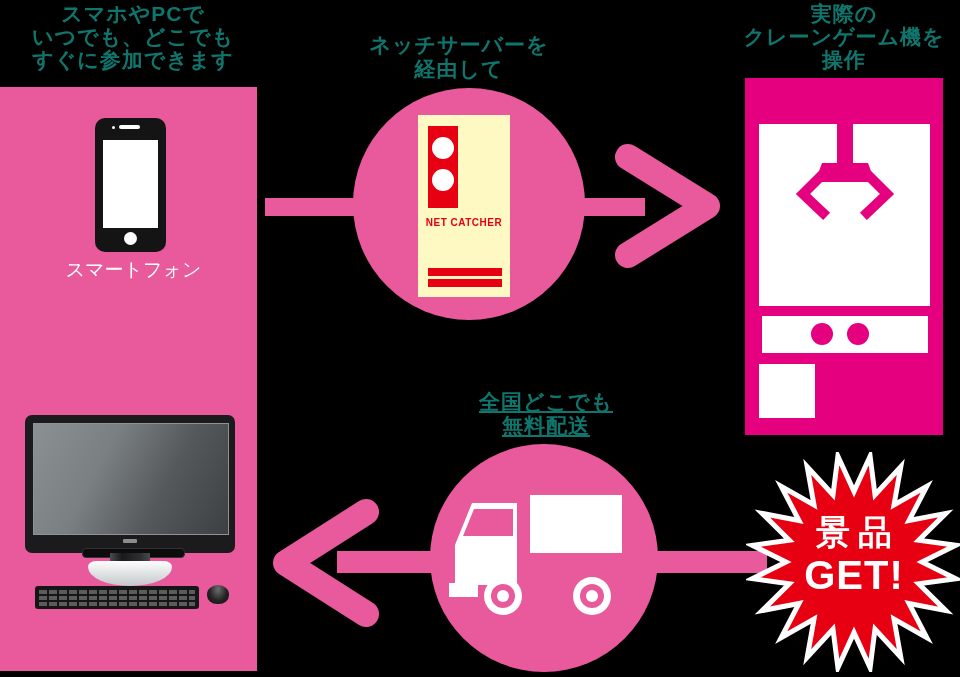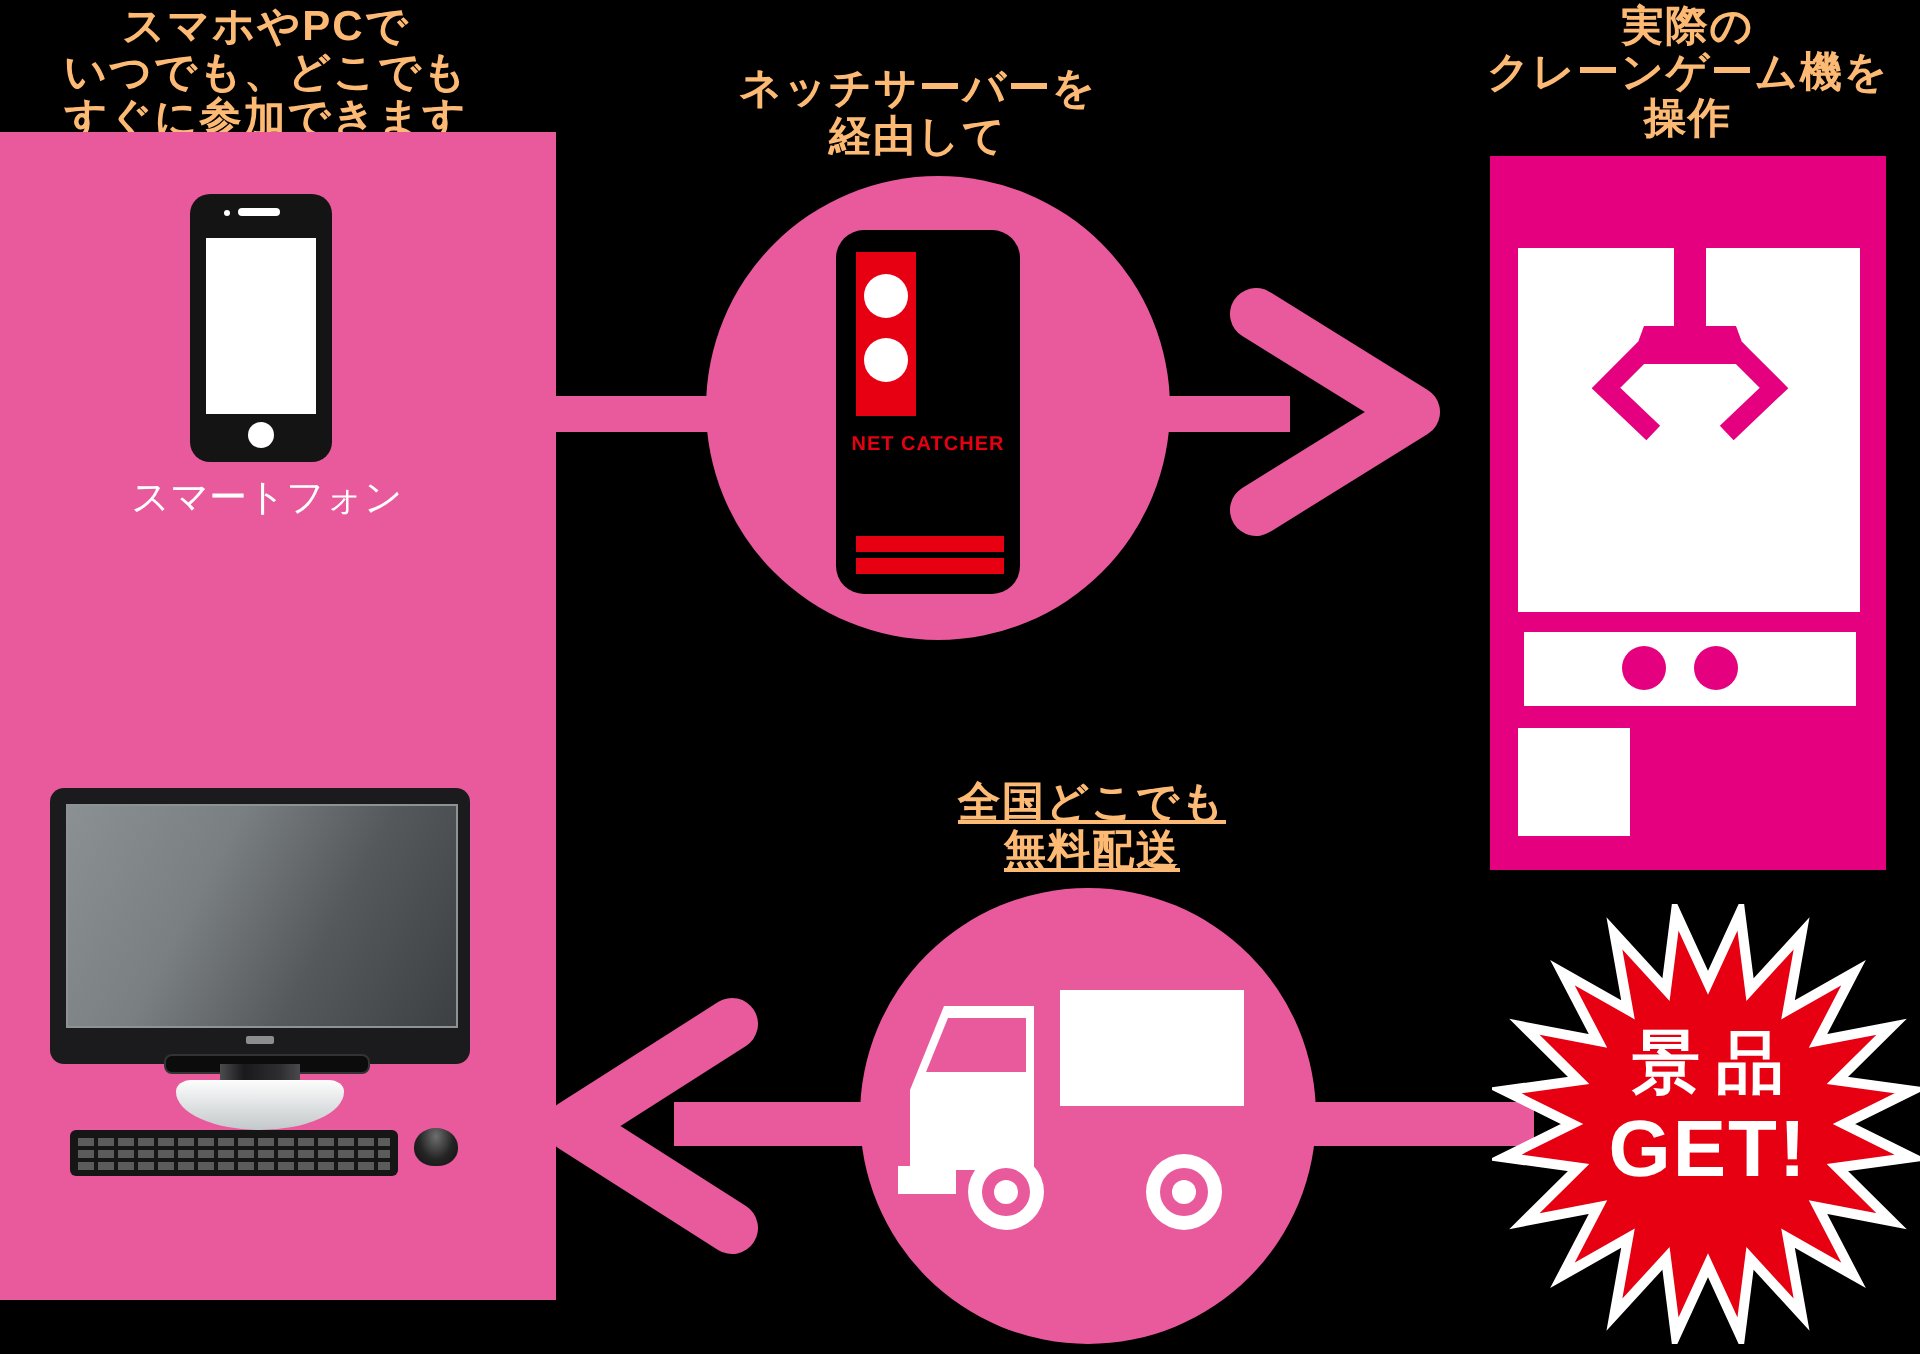--- a/index.html
+++ b/index.html
@@ -1,32 +1,32 @@
 <!DOCTYPE html>
 <html><head>
 <meta charset="utf-8">
 <style>
   html,body{margin:0;padding:0;background:#000;}
   #canvas{position:relative;width:960px;height:677px;background:#000;overflow:hidden;
           font-family:"Liberation Sans","DejaVu Sans",sans-serif;}
   .abs{position:absolute;}
 
   
-  .caption{position:absolute;color:#fdba74;font-weight:bold;font-size:21px;line-height:23px;
+  .caption{position:absolute;color:#0f766e;font-weight:bold;font-size:21px;line-height:23px;
            text-align:center;white-space:pre-line;letter-spacing:1px;}
   #cap-user{left:8px;top:2px;width:250px;}
   #cap-server{left:339px;top:33px;width:240px;line-height:24px;}
   #cap-machine{left:736px;top:2px;width:216px;}
   #cap-delivery{left:436px;top:390px;width:220px;line-height:24px;text-decoration:underline;}
 
   
   #arrow-layer{left:0;top:0;z-index:1;}
 
   
-  #user-panel{left:0;top:66px;width:278px;height:584px;background:#e85a9b;z-index:2;}
+  #user-panel{left:0;top:87px;width:257px;height:584px;background:#e85a9b;z-index:2;}
   #phone-body{left:95px;top:31px;width:71px;height:134px;background:#141414;border-radius:10px;}
   #phone-screen{left:8px;top:22px;width:55px;height:88px;background:#fff;}
   #phone-speaker{left:24px;top:7px;width:21px;height:4px;background:#fff;border-radius:2px;}
   #phone-cam{left:17px;top:7.5px;width:3px;height:3px;background:#fff;border-radius:50%;}
   #phone-home{left:29px;top:114px;width:13px;height:13px;background:#fff;border-radius:50%;}
   #phone-label{left:10px;top:170px;width:247px;text-align:center;color:#fff;font-size:19px;}
   #user-badge{left:23px;top:223px;width:217px;height:57px;border:7px solid #fff;border-radius:32px;
               box-sizing:border-box;display:flex;align-items:center;justify-content:center;}
   #user-badge span{color:#fff;font-size:33px;font-weight:bold;letter-spacing:3px;}
 
@@ -44,21 +44,21 @@
   #keyboard{left:35px;top:177px;width:164px;height:23px;background:#161616;border-radius:3px;overflow:hidden;}
   #keyboard:before{content:"";position:absolute;left:4px;right:4px;top:3px;bottom:3px;
         background:repeating-linear-gradient(90deg,#5c5c5c 0 8px,#161616 8px 10px);}
   #keyboard:after{content:"";position:absolute;left:4px;right:4px;top:3px;bottom:3px;
         background:repeating-linear-gradient(0deg,transparent 0 4px,#161616 4px 6px);}
   #mouse{left:207px;top:176px;width:22px;height:19px;border-radius:50% 50% 46% 46%;
         background:radial-gradient(ellipse at 50% 22%,#6e6e6e,#242424 55%,#101010);}
 
   
   #server-circle{left:353px;top:88px;width:232px;height:232px;border-radius:50%;background:#e85a9b;z-index:2;}
-  #server-card{left:65px;top:27px;width:92px;height:182px;background:#000000;border-radius:14px;}
+  #server-card{left:65px;top:27px;width:92px;height:182px;background:#fef9c3;}
   #tl-box{left:10px;top:11px;width:30px;height:82px;background:#e60012;}
   .tl-dot{position:absolute;left:4px;width:22px;height:22px;background:#fff;border-radius:50%;}
   #tl-dot1{top:11px;} #tl-dot2{top:43px;}
   #brand-small{left:0;top:102px;width:92px;text-align:center;color:#e60012;
                font-size:10px;font-weight:bold;letter-spacing:0.5px;}
   #brand-large{left:0;top:112px;width:92px;text-align:center;color:#e60012;
                font-size:26px;font-weight:bold;letter-spacing:0px;}
   .bar{position:absolute;left:10px;width:74px;height:8px;background:#e60012;}
   #bar1{top:153px;} #bar2{top:164px;}
 

